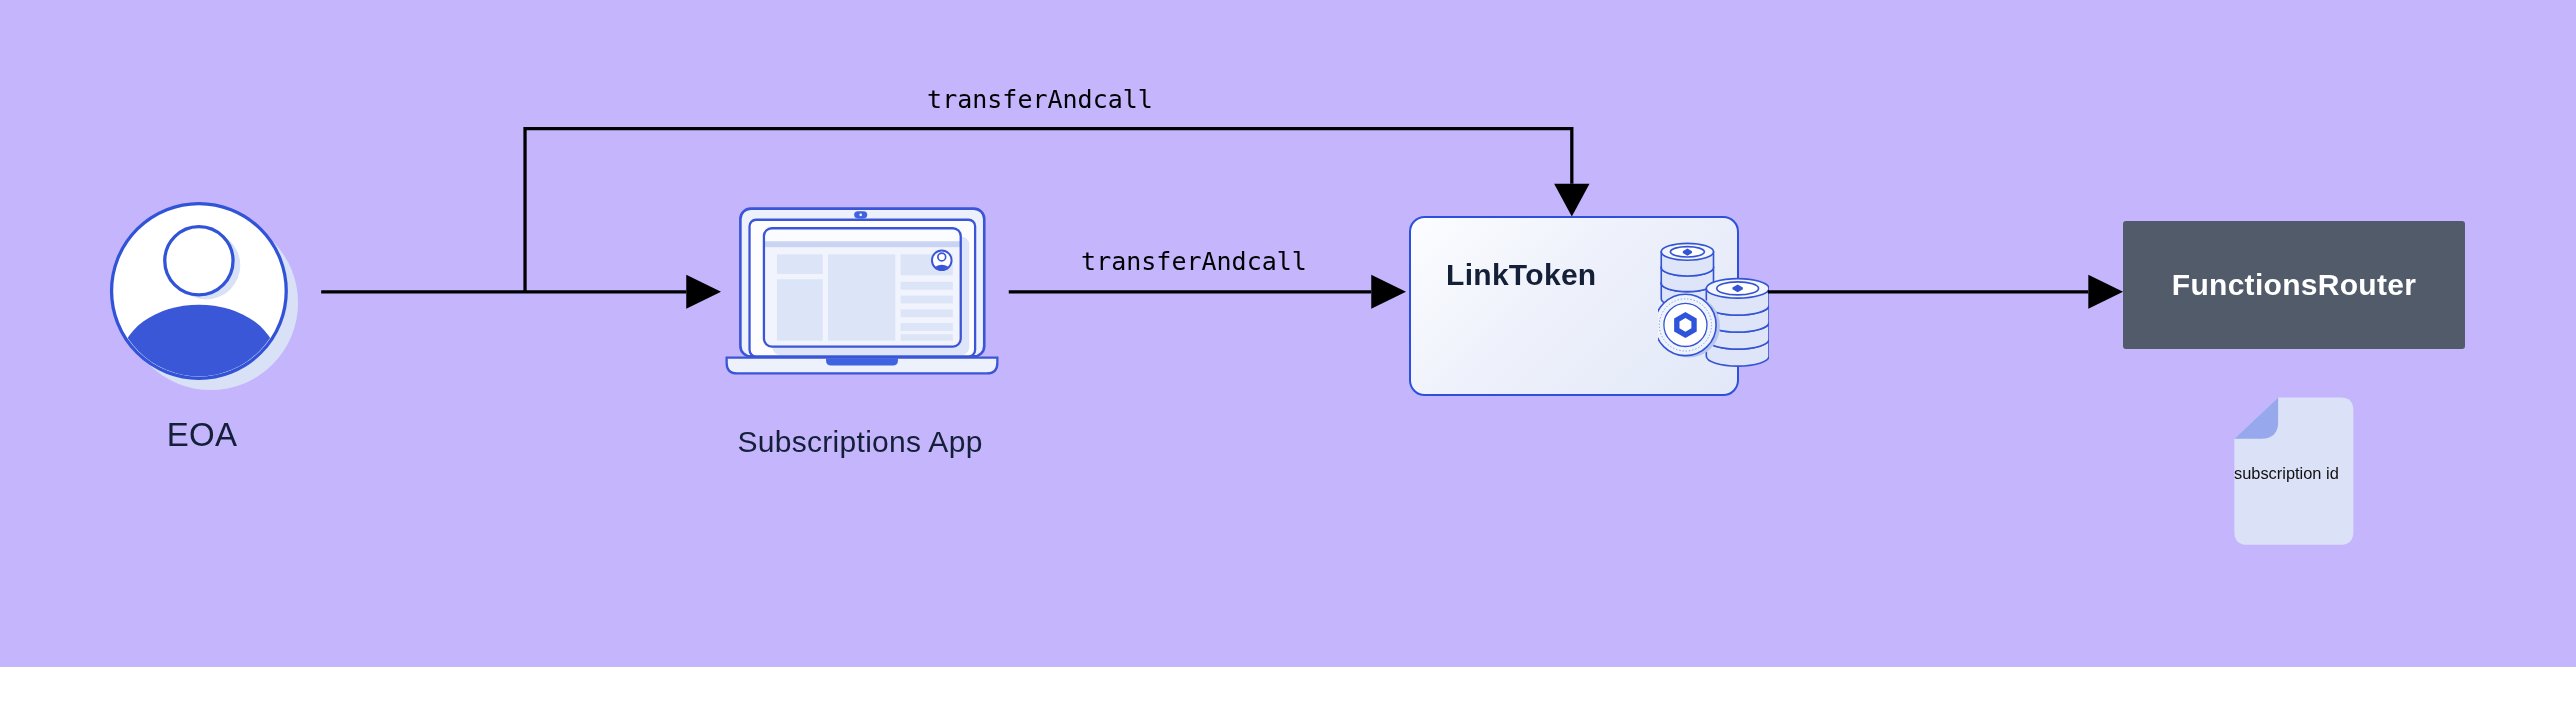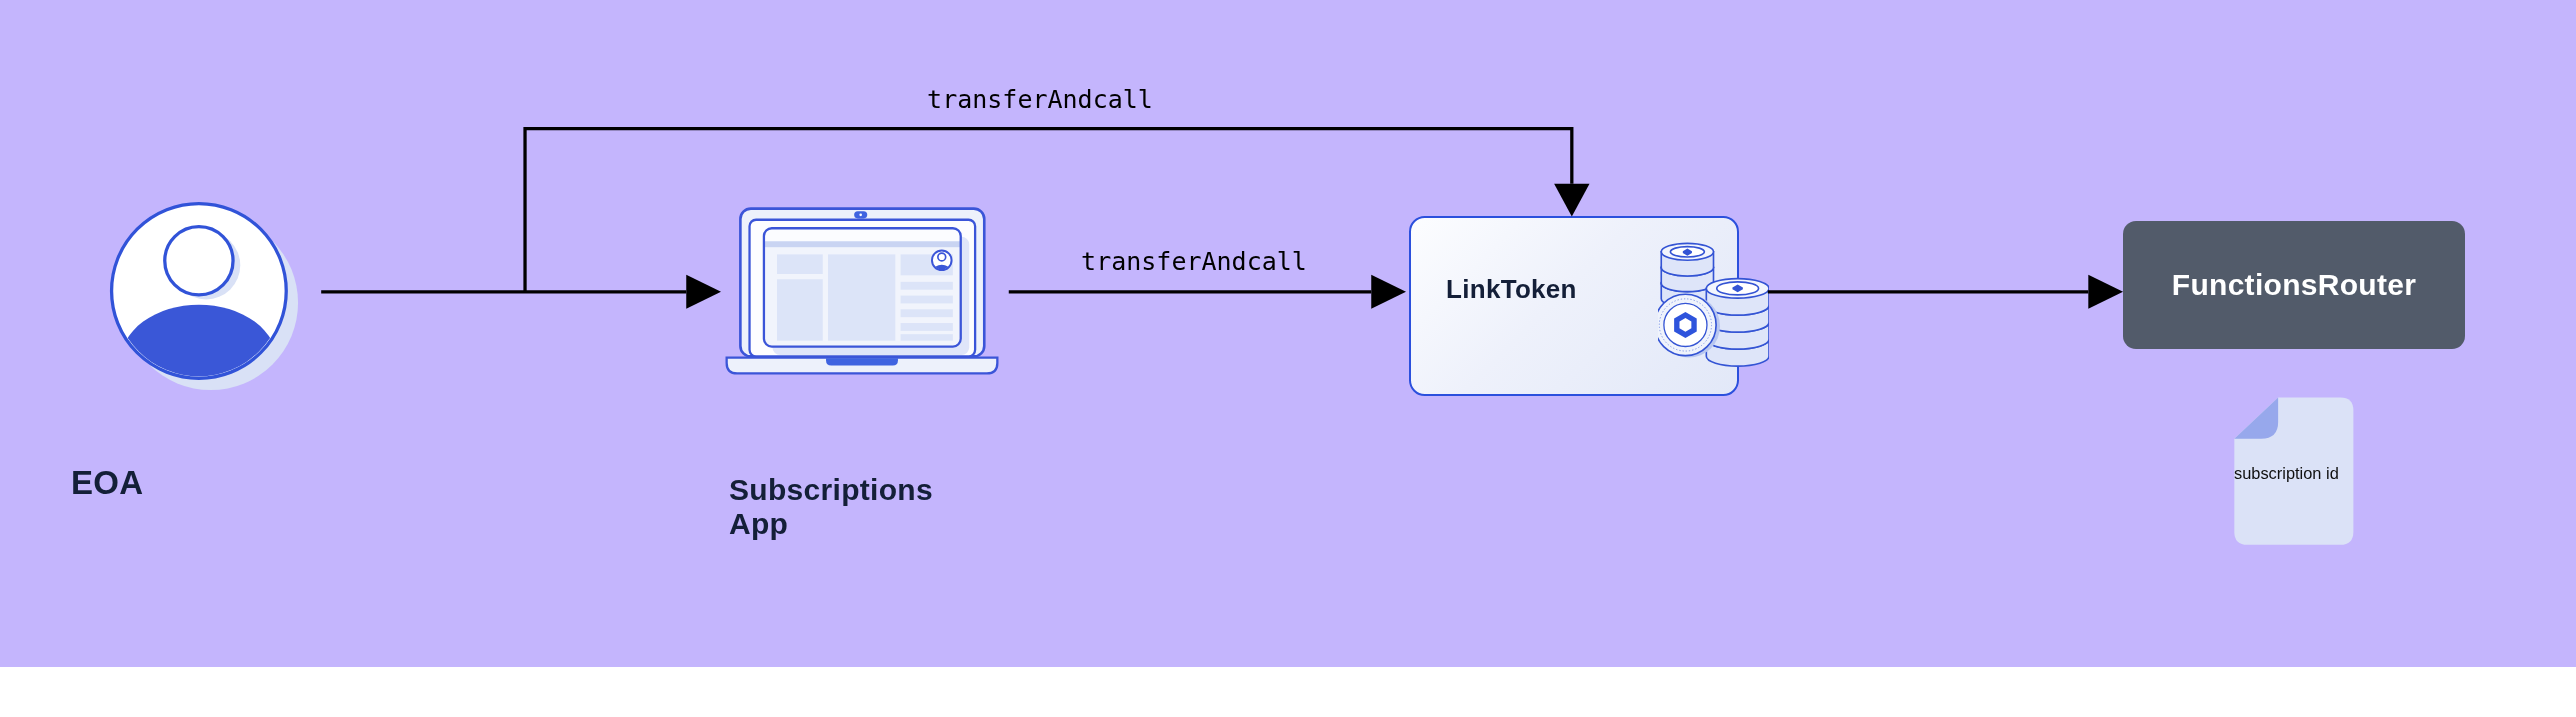--- a/index.html
+++ b/index.html
@@ -8,25 +8,25 @@
     width:2576px;height:667px;
     background:#c4b5fd;
     font-family:"Liberation Sans", sans-serif;
     overflow:hidden;
     padding-left:44px;
   }
   .abs{position:absolute;}
   svg{display:block;}
   .node-label{
     position:absolute;
-    font-weight:700;
+    text-align:center;
+    font-weight:400;
     font-size:33px;
     color:#141F38;
     letter-spacing:0.3px;
-    margin-top:48px;
   }
   .edge-label{
     position:absolute;
     text-align:center;
     font-family:"DejaVu Sans Mono", monospace;
     font-size:25px;
     color:#000000;
     white-space:nowrap;
   }
   #arrow-layer{position:absolute;left:0;top:0;z-index:5;}
@@ -34,30 +34,30 @@
     position:absolute;
     left:1409px;top:216px;width:330px;height:180px;
     box-sizing:border-box;
     border:2.6px solid #2B50DD;
     border-radius:15.7px;
     background:linear-gradient(135deg,#fcfdff 0%,#eef1fb 45%,#e2e8f8 100%);
     z-index:1;
   }
   #linktoken-label{
     position:absolute;
-    left:1446px;top:274px;
-    font-weight:700;font-size:26px;color:#141F38;
+    left:1446px;top:258px;
+    font-weight:700;font-size:30px;color:#141F38;
     z-index:2;letter-spacing:0.3px;
   }
   #coins{position:absolute;left:1658px;top:228px;z-index:3;}
   #functionsrouter-box{
     position:absolute;
     left:2123px;top:221px;width:342px;height:128px;
     background:#525B6A;
-    border-radius:13px;
+    border-radius:3px;
     display:flex;align-items:center;justify-content:center;
     z-index:1;
   }
   #functionsrouter-label{
     font-weight:700;font-size:30px;color:#ffffff;letter-spacing:0.3px;
   }
   #doc-text{
     position:absolute;
     left:2234px;top:463px;width:119px;
     text-align:left;

